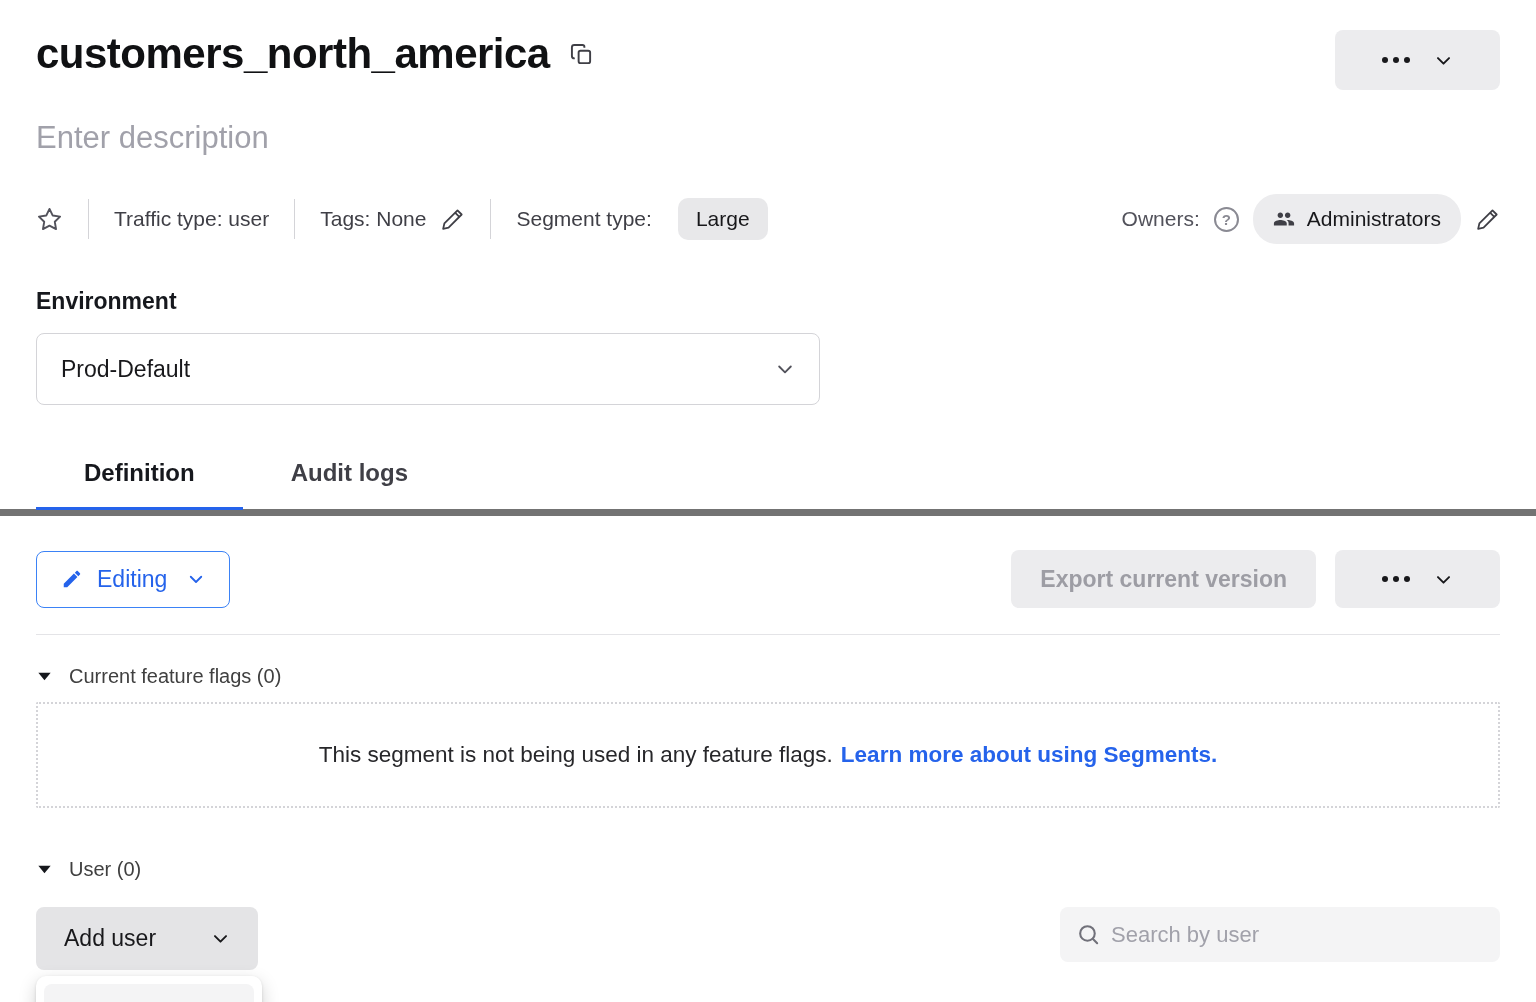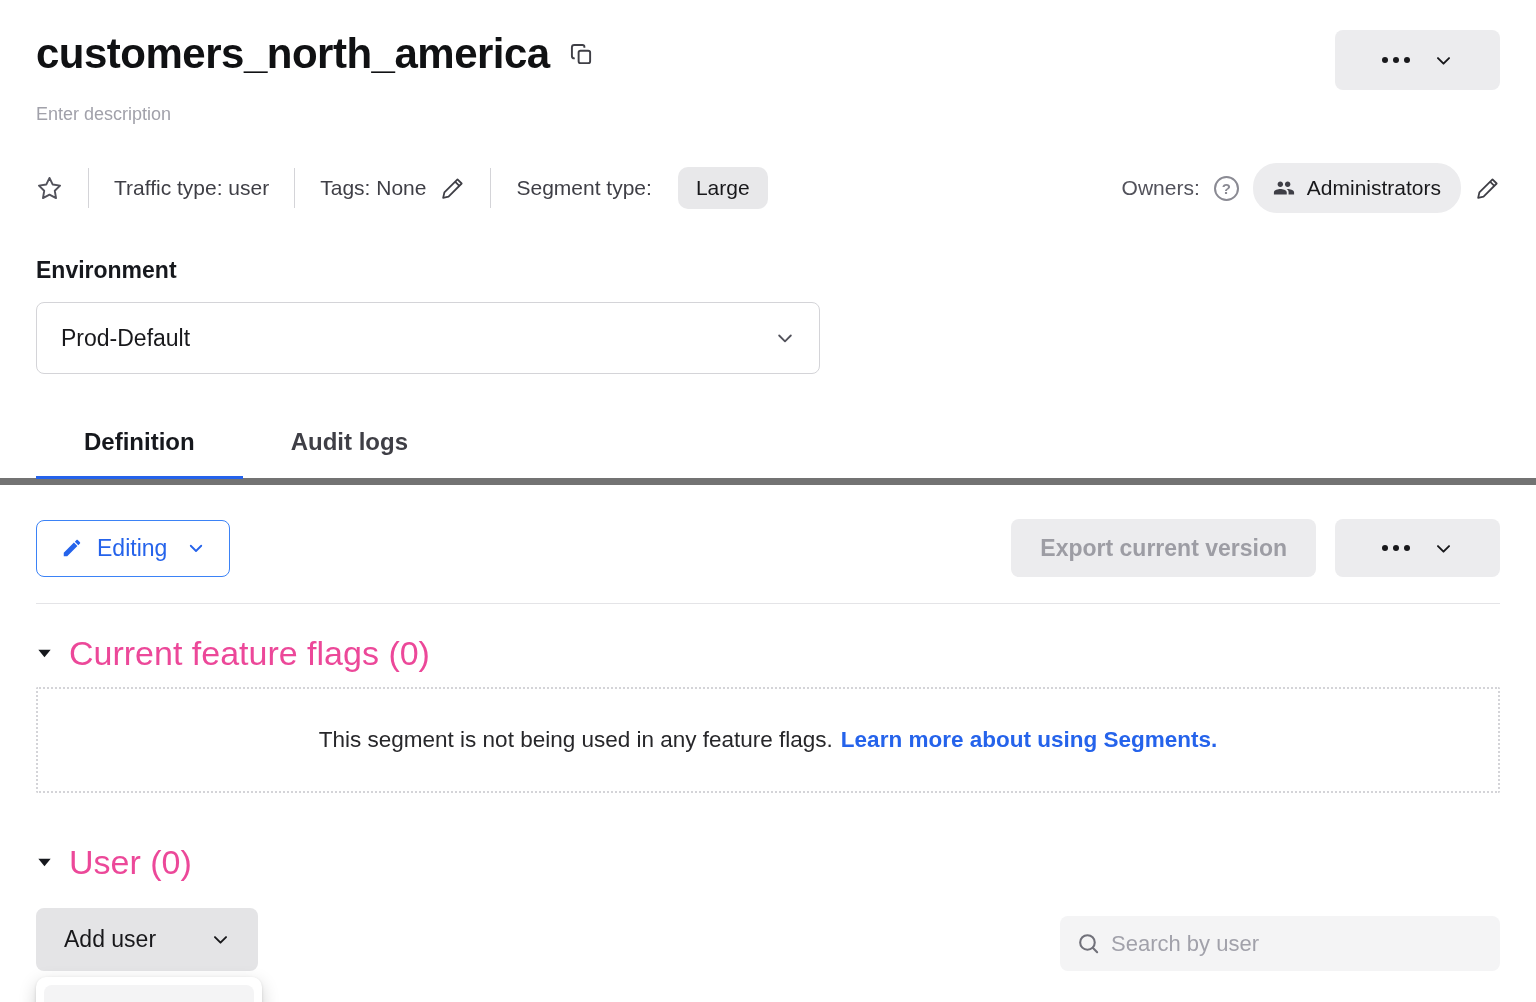--- a/index.html
+++ b/index.html
@@ -11,21 +11,21 @@
   .title-row { display:flex; justify-content:space-between; align-items:flex-start; }
   .title-left { display:flex; align-items:center; gap:20px; }
   .page-title { font-size:42px; font-weight:700; color:#101113; letter-spacing:-0.5px; }
   .icon-btn { background:none; border:none; cursor:pointer; color:#3f3f46; display:inline-flex; align-items:center; }
   .gray-btn { background:#ececee; border:none; border-radius:8px; cursor:pointer; display:flex; align-items:center; justify-content:center; color:#18181b; }
   .more-btn { width:165px; height:60px; gap:24px; }
   .dots { display:inline-flex; gap:5px; }
   .dots i { width:6px; height:6px; border-radius:50%; background:#18181b; display:block; }
 
   
-  .description { margin-top:14px; font-size:18px; color:#a1a1aa; cursor:text; }
+  .description { margin-top:30px; font-size:31px; color:#a1a1aa; cursor:text; }
 
   
   .meta-row { margin-top:38px; display:flex; align-items:center; font-size:21px; color:#3f3f46; }
   .v-divider { width:1px; height:40px; background:#d4d4d8; margin:0 25px; flex:none; }
   .meta-item { display:flex; align-items:center; gap:14px; white-space:nowrap; }
   .badge { background:#e8e8ea; border-radius:10px; padding:9px 18px; margin-left:12px; font-size:21px; color:#18181b; }
   .meta-right { margin-left:auto; display:flex; align-items:center; gap:14px; color:#52525b; }
   .q-icon { width:25px; height:25px; border:2px solid #8a8a93; border-radius:50%; display:flex; align-items:center; justify-content:center; color:#8a8a93; flex:none; }
   .q-icon::after { content:"?"; font-size:15px; font-weight:700; }
   .owners-pill { background:#ececee; border-radius:24px; padding:13px 20px; display:flex; align-items:center; gap:12px; font-size:21px; color:#18181b; cursor:pointer; }
@@ -42,28 +42,28 @@
   .tab.active::after { content:""; position:absolute; left:0; right:0; bottom:-1px; height:3px; background:#2563eb; }
 
   
   .toolbar { margin-top:34px; display:flex; align-items:center; }
   .editing-btn { display:flex; align-items:center; gap:14px; height:57px; padding:0 24px; background:#fff; border:1.5px solid #3b82f6; border-radius:8px; color:#2563eb; font-size:23px; cursor:pointer; }
   .toolbar-right { margin-left:auto; display:flex; align-items:center; gap:19px; }
   .export-btn { height:58px; padding:0 29px; background:#ececee; border:none; border-radius:8px; color:#9d9da4; font-size:23px; font-weight:700; cursor:default; }
   .h-divider { margin-top:26px; height:1px; background:#e4e4e7; }
 
   
-  .section-header { display:flex; align-items:center; gap:16px; font-size:34px; color:#ec4899; cursor:pointer; }
+  .section-header { display:flex; align-items:center; gap:16px; font-size:20px; color:#404040; cursor:pointer; }
   .caret { color:#16181d; display:inline-flex; flex:none; }
   .ff-section { margin-top:30px; }
   .dotted-box { margin-top:14px; border:2px dotted #d4d4d8; border-radius:2px; padding:38px 20px; text-align:center; font-size:22.5px; color:#27272a; }
   .dotted-box a { color:#2563eb; font-weight:700; text-decoration:none; margin-left:8px; cursor:pointer; }
 
   .user-section { margin-top:50px; }
-  .user-controls { margin-top:26px; display:flex; align-items:flex-end; justify-content:space-between; }
+  .user-controls { margin-top:26px; display:flex; align-items:flex-start; justify-content:space-between; }
   .adduser-wrap { position:relative; }
   .adduser-btn { min-width:222px; height:63px; padding:0 28px; background:#e4e4e6; border:none; border-radius:8px; display:flex; align-items:center; justify-content:space-between; gap:24px; font-size:23px; color:#18181b; cursor:pointer; }
   .dropdown { position:absolute; top:69px; left:0; width:226px; background:#fff; border-radius:10px; box-shadow:0 1px 3px rgba(0,0,0,0.12), 0 6px 18px rgba(0,0,0,0.18); padding:8px; z-index:5; }
   .dropdown-item { background:#f4f4f5; border-radius:8px; padding:19px 26px; font-size:22px; color:#18181b; cursor:pointer; }
 
   .search-box { width:440px; height:55px; background:#f4f4f5; border-radius:8px; display:flex; align-items:center; padding:0 16px; gap:10px; }
   .search-box .sicon { color:#71717a; flex:none; display:inline-flex; }
   .search-box input { flex:1; border:none; outline:none; background:transparent; font-family:"Liberation Sans", sans-serif; font-size:22px; color:#18181b; }
   .search-box input::placeholder { color:#a1a1aa; }
 

